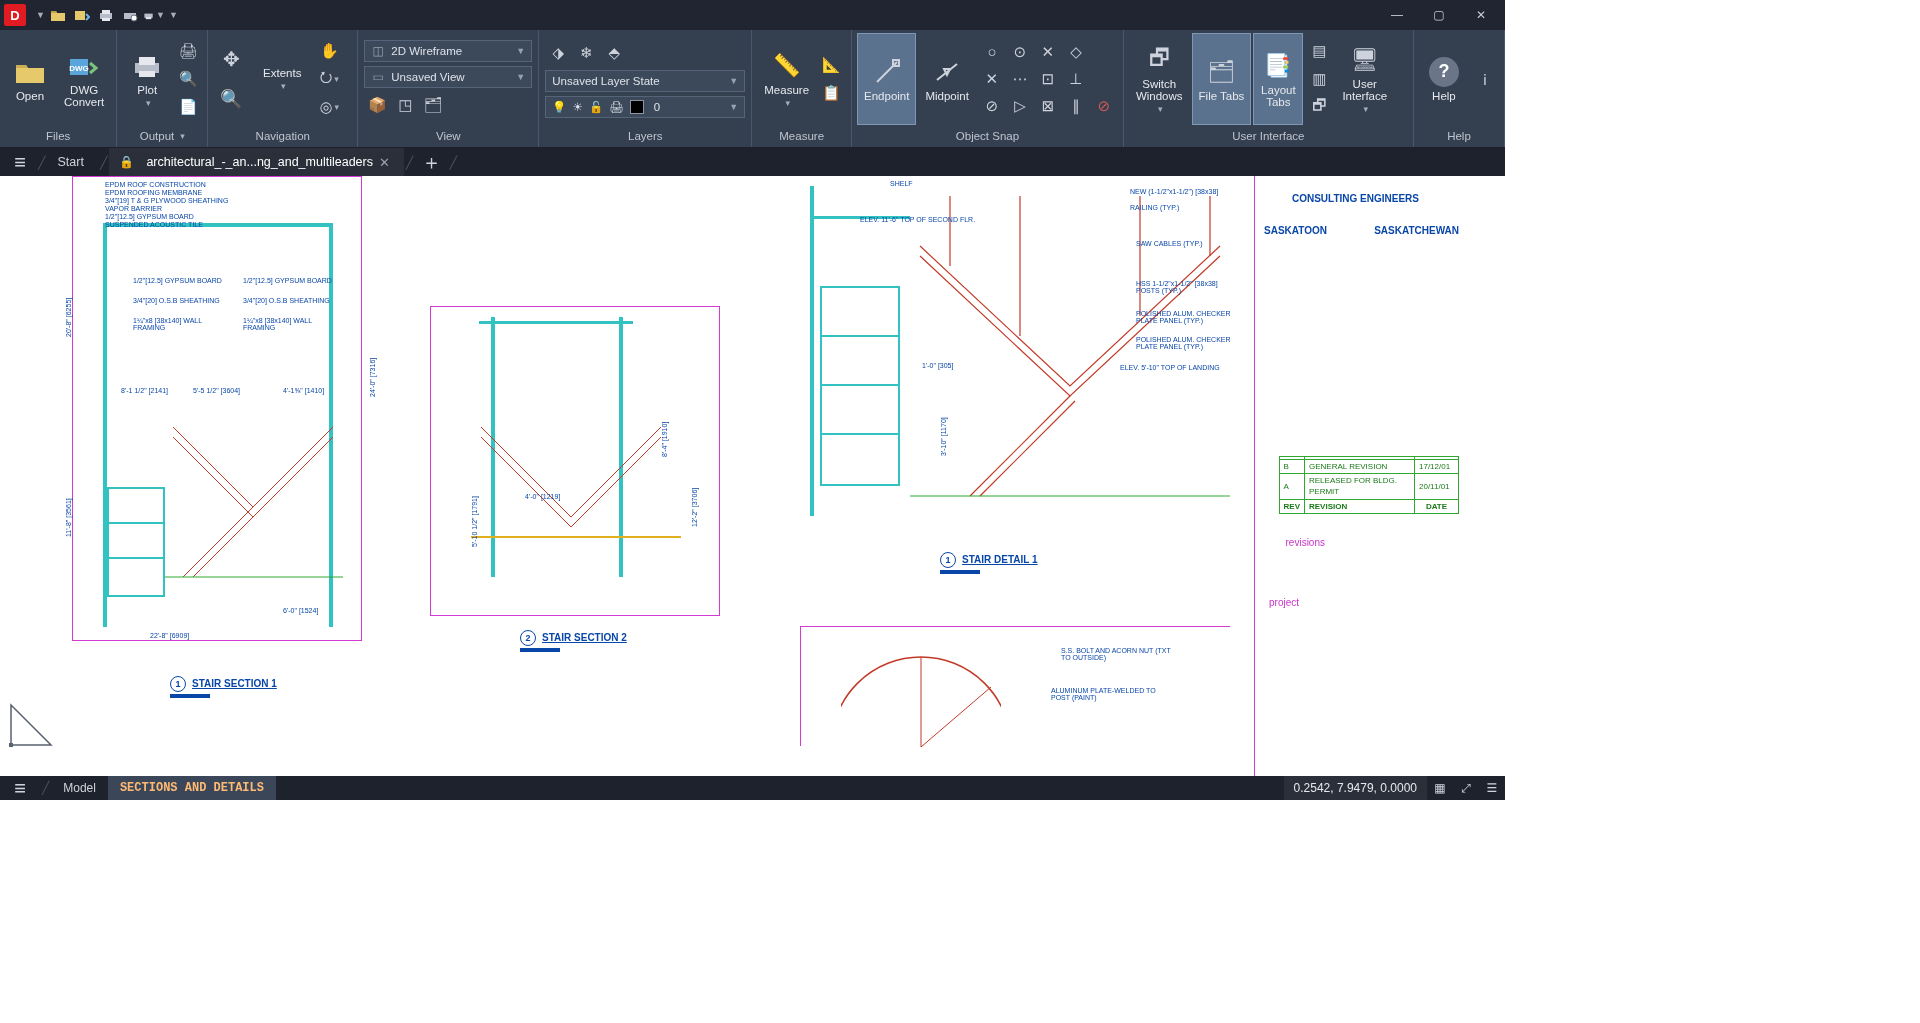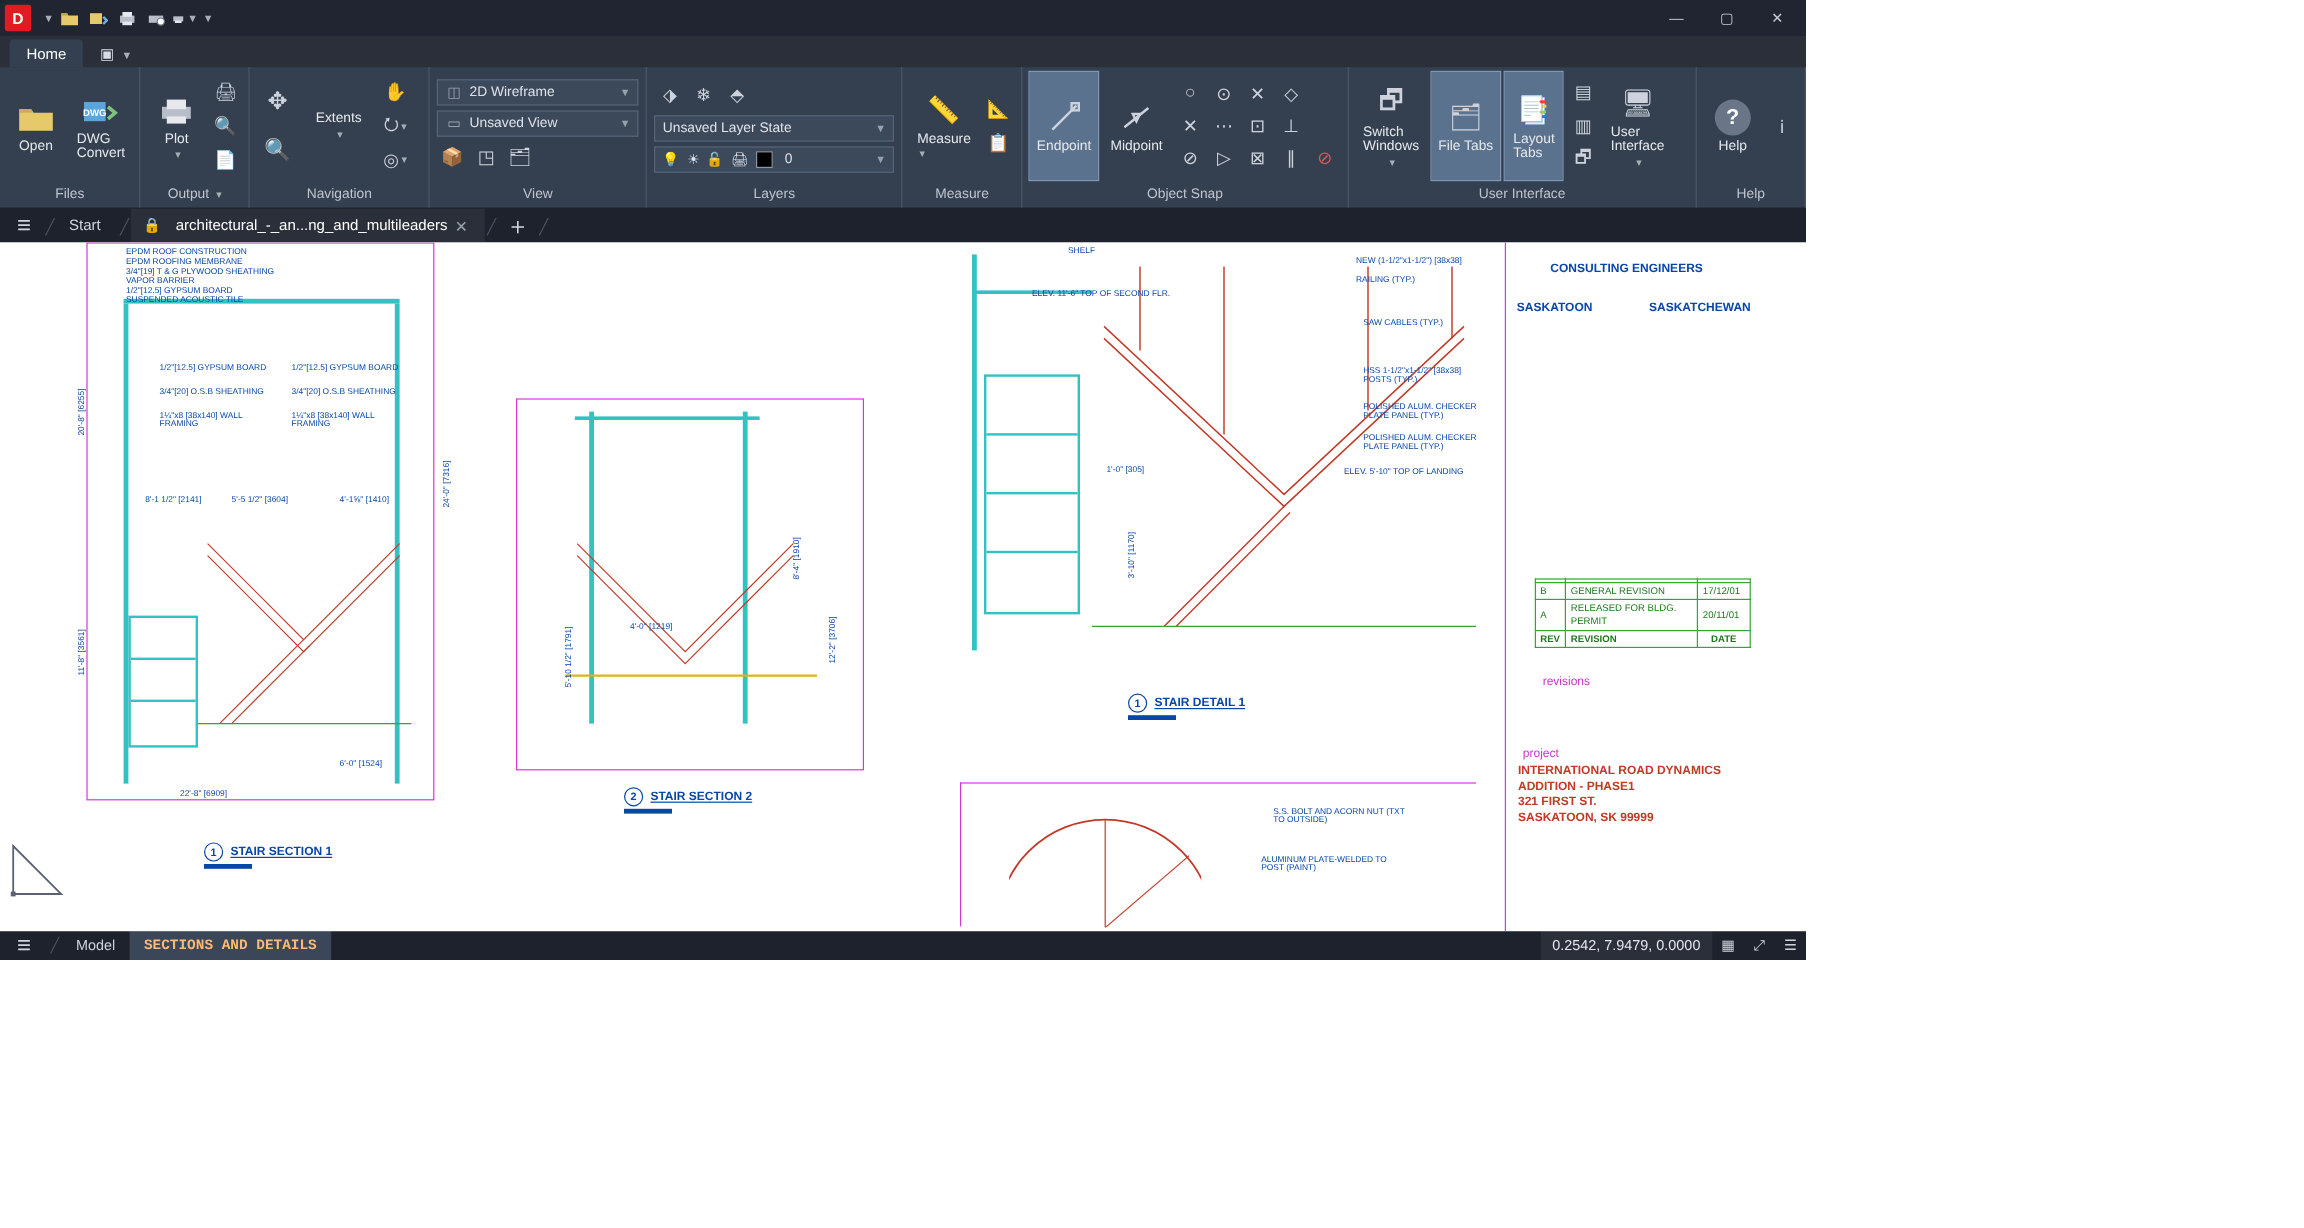--- a/index.html
+++ b/index.html
@@ -21,21 +21,21 @@
   .menutabs { height:26px; background:#2b2f3a; display:flex; align-items:flex-end; padding-left:8px; }
   .menutabs .mtab { padding:5px 14px 4px; font-size:12.5px; color:#d9dce3; cursor:default; border-radius:3px 3px 0 0; }
   .menutabs .mtab.active { background:#34404f; color:#fff; }
   .menutabs .mtab .tri { margin-left:6px; }
 
   
   .ribbon { height:118px; background:#34404f; display:flex; border-bottom:1px solid #1b1f29; }
   .panel { display:flex; flex-direction:column; border-right:1px solid #4a566a; }
   .panel-body { flex:1; display:flex; align-items:center; padding:2px 6px; gap:4px; }
   .panel-title { height:20px; font-size:11.5px; color:#bfc4cf; text-align:left; padding-bottom:2px; display:flex; justify-content:center; align-items:center; gap:4px;}
-  .bigbtn { display:flex; flex-direction:column; align-items:center; justify-content:center; gap:2px; padding:2px 6px; font-size:11.5px; color:#e6e8ee; text-align:left; min-width:48px; height:90px;}
+  .bigbtn { display:flex; flex-direction:column; align-items:center; justify-content:center; gap:2px; padding:2px 6px; font-size:11.5px; color:#e6e8ee; text-align:center; min-width:48px; height:90px;}
   .bigbtn .icon { width:32px; height:32px; display:flex; align-items:center; justify-content:center; font-size:22px; color:#cdd2dc; }
   .bigbtn.sel { background:#5a728d; outline:1px solid #7e97b4;}
   .smallbtn { width:26px; height:26px; display:flex; align-items:center; justify-content:center; color:#cdd2dc; font-size:15px;}
   .stack { display:flex; flex-direction:column; gap:2px; }
   .row { display:flex; gap:2px; align-items:center;}
   .dropdown { height:22px; background:#3b495b; border:1px solid #566479; display:flex; align-items:center; padding:0 6px; font-size:11.5px; color:#dfe2e9; gap:6px;}
   .dropdown .dd-ico { width:14px; text-align:center; color:#9aa1ae; font-size:12px;}
   .dropdown .dd-txt { flex:1; text-align:left; }
   .dropdown .dd-caret { font-size:9px; color:#9aa1ae;}
   .colorbox { width:14px; height:14px; border:1px solid #8d95a3; background:#000; margin-right:4px;}
@@ -130,24 +130,20 @@
       <span class="tri">▼</span>
     </div>
     <div class="spacer"></div>
     <div class="wincontrols">
       <div class="wbtn">—</div>
       <div class="wbtn">▢</div>
       <div class="wbtn close">✕</div>
     </div>
   </div>
 
-  <div class="menutabs">
-    <div class="mtab active">Home</div>
-    <div class="mtab">▣<span class="tri">▼</span></div>
-  </div>
 
   <div class="ribbon">
 
     <div class="panel" style="min-width:104px">
       <div class="panel-body">
         <div class="bigbtn">
           <div class="icon">
               <svg width="32" height="26" viewBox="0 0 32 26">
                 <path fill="#e6c96b" d="M2 6h10l2 3h16v15H2z"></path>
                 <path fill="#c9ae55" d="M2 6h10l2 3H2z"></path>
@@ -432,26 +428,20 @@
           <tr>
                 <th>REV</th>
                 <th style="text-align:left">REVISION</th>
                 <th>DATE</th>
               </tr>
         </tbody>
           </table>
       </div>
       <div class="tbtext mag" style="right:180px;top:360px">revisions</div>
       <div class="tbtext mag" style="right:206px;top:420px">project</div>
-      <div class="tbtext red" style="right:40px;top:434px;width:200px;text-align:left">
-        <div>INTERNATIONAL ROAD DYNAMICS</div>
-        <div>ADDITION - PHASE1</div>
-        <div>321 FIRST ST.</div>
-        <div>SASKATOON,  SK  99999</div>
-      </div>
 
       <div class="frame" style="left:72px;top:0;width:290px;height:465px">
         <div class="wall" style="left:30px;top:46px;width:230px;height:4px"></div>
         <div class="wall" style="left:30px;top:50px;width:4px;height:400px"></div>
         <div class="wall" style="left:256px;top:50px;width:4px;height:400px"></div>
 
         <div class="note" style="left:32px;top:4px;line-height:1.15">
           <div>EPDM ROOF CONSTRUCTION</div>
             <div>EPDM ROOFING MEMBRANE</div>
             <div>3/4"[19] T &amp; G PLYWOOD SHEATHING</div>

